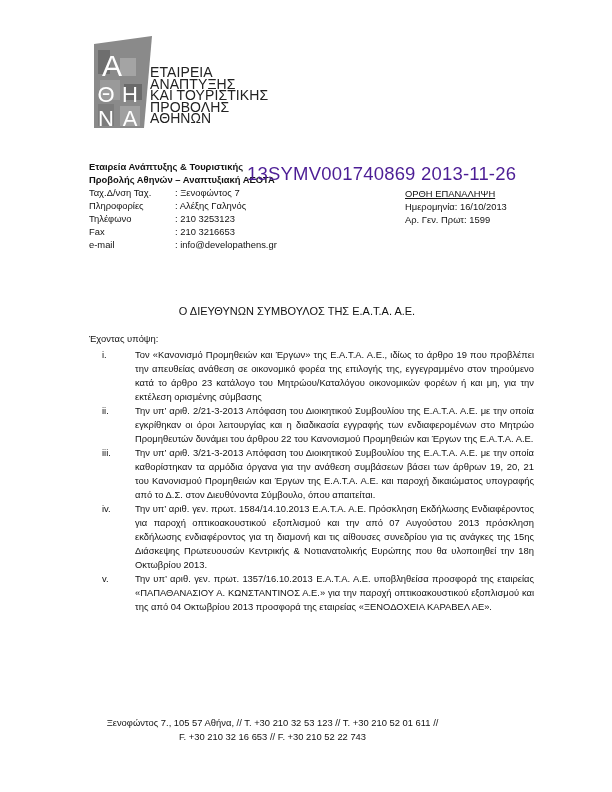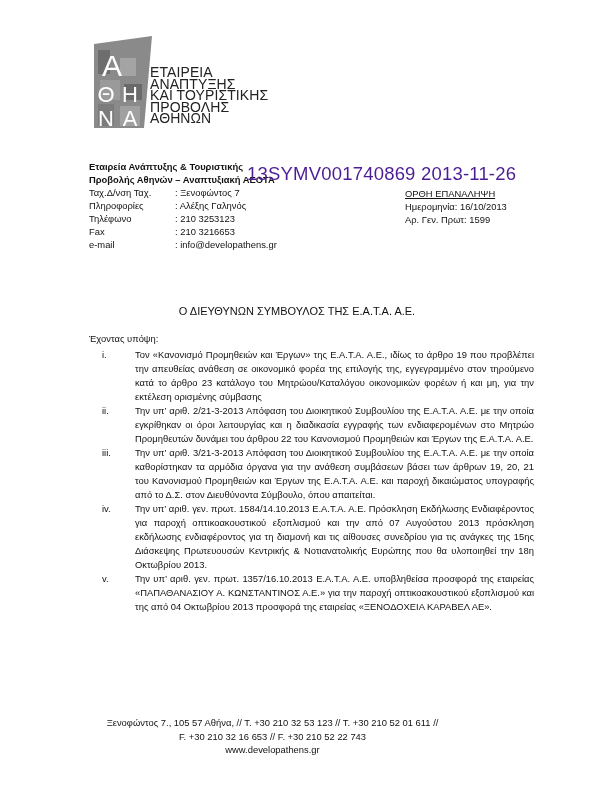--- a/index.html
+++ b/index.html
@@ -128,14 +128,13 @@
   </div>
   <div class="item">
     <span class="num">v.</span>
     <span class="txt">Την υπ’ αριθ. γεν. πρωτ. 1357/16.10.2013 Ε.Α.Τ.Α. Α.Ε. υποβληθείσα προσφορά της εταιρείας «ΠΑΠΑΘΑΝΑΣΙΟΥ Α. ΚΩΝΣΤΑΝΤΙΝΟΣ Α.Ε.» για την παροχή οπτικοακουστικού εξοπλισμού και της από 04 Οκτωβρίου 2013 προσφορά της εταιρείας «ΞΕΝΟΔΟΧΕΙΑ ΚΑΡΑΒΕΛ ΑΕ».</span>
   </div>
 </div>
 
 <div id="footer" class="abs">
   <div>Ξενοφώντος 7., 105 57 Αθήνα, //  Τ. +30 210 32 53 123 // Τ. +30 210 52 01 611  //</div>
   <div>F. +30 210 32 16 653 // F. +30 210 52 22 743</div>
-  <div>www.developathens.gr</div>
 </div>
 
 </body></html>

